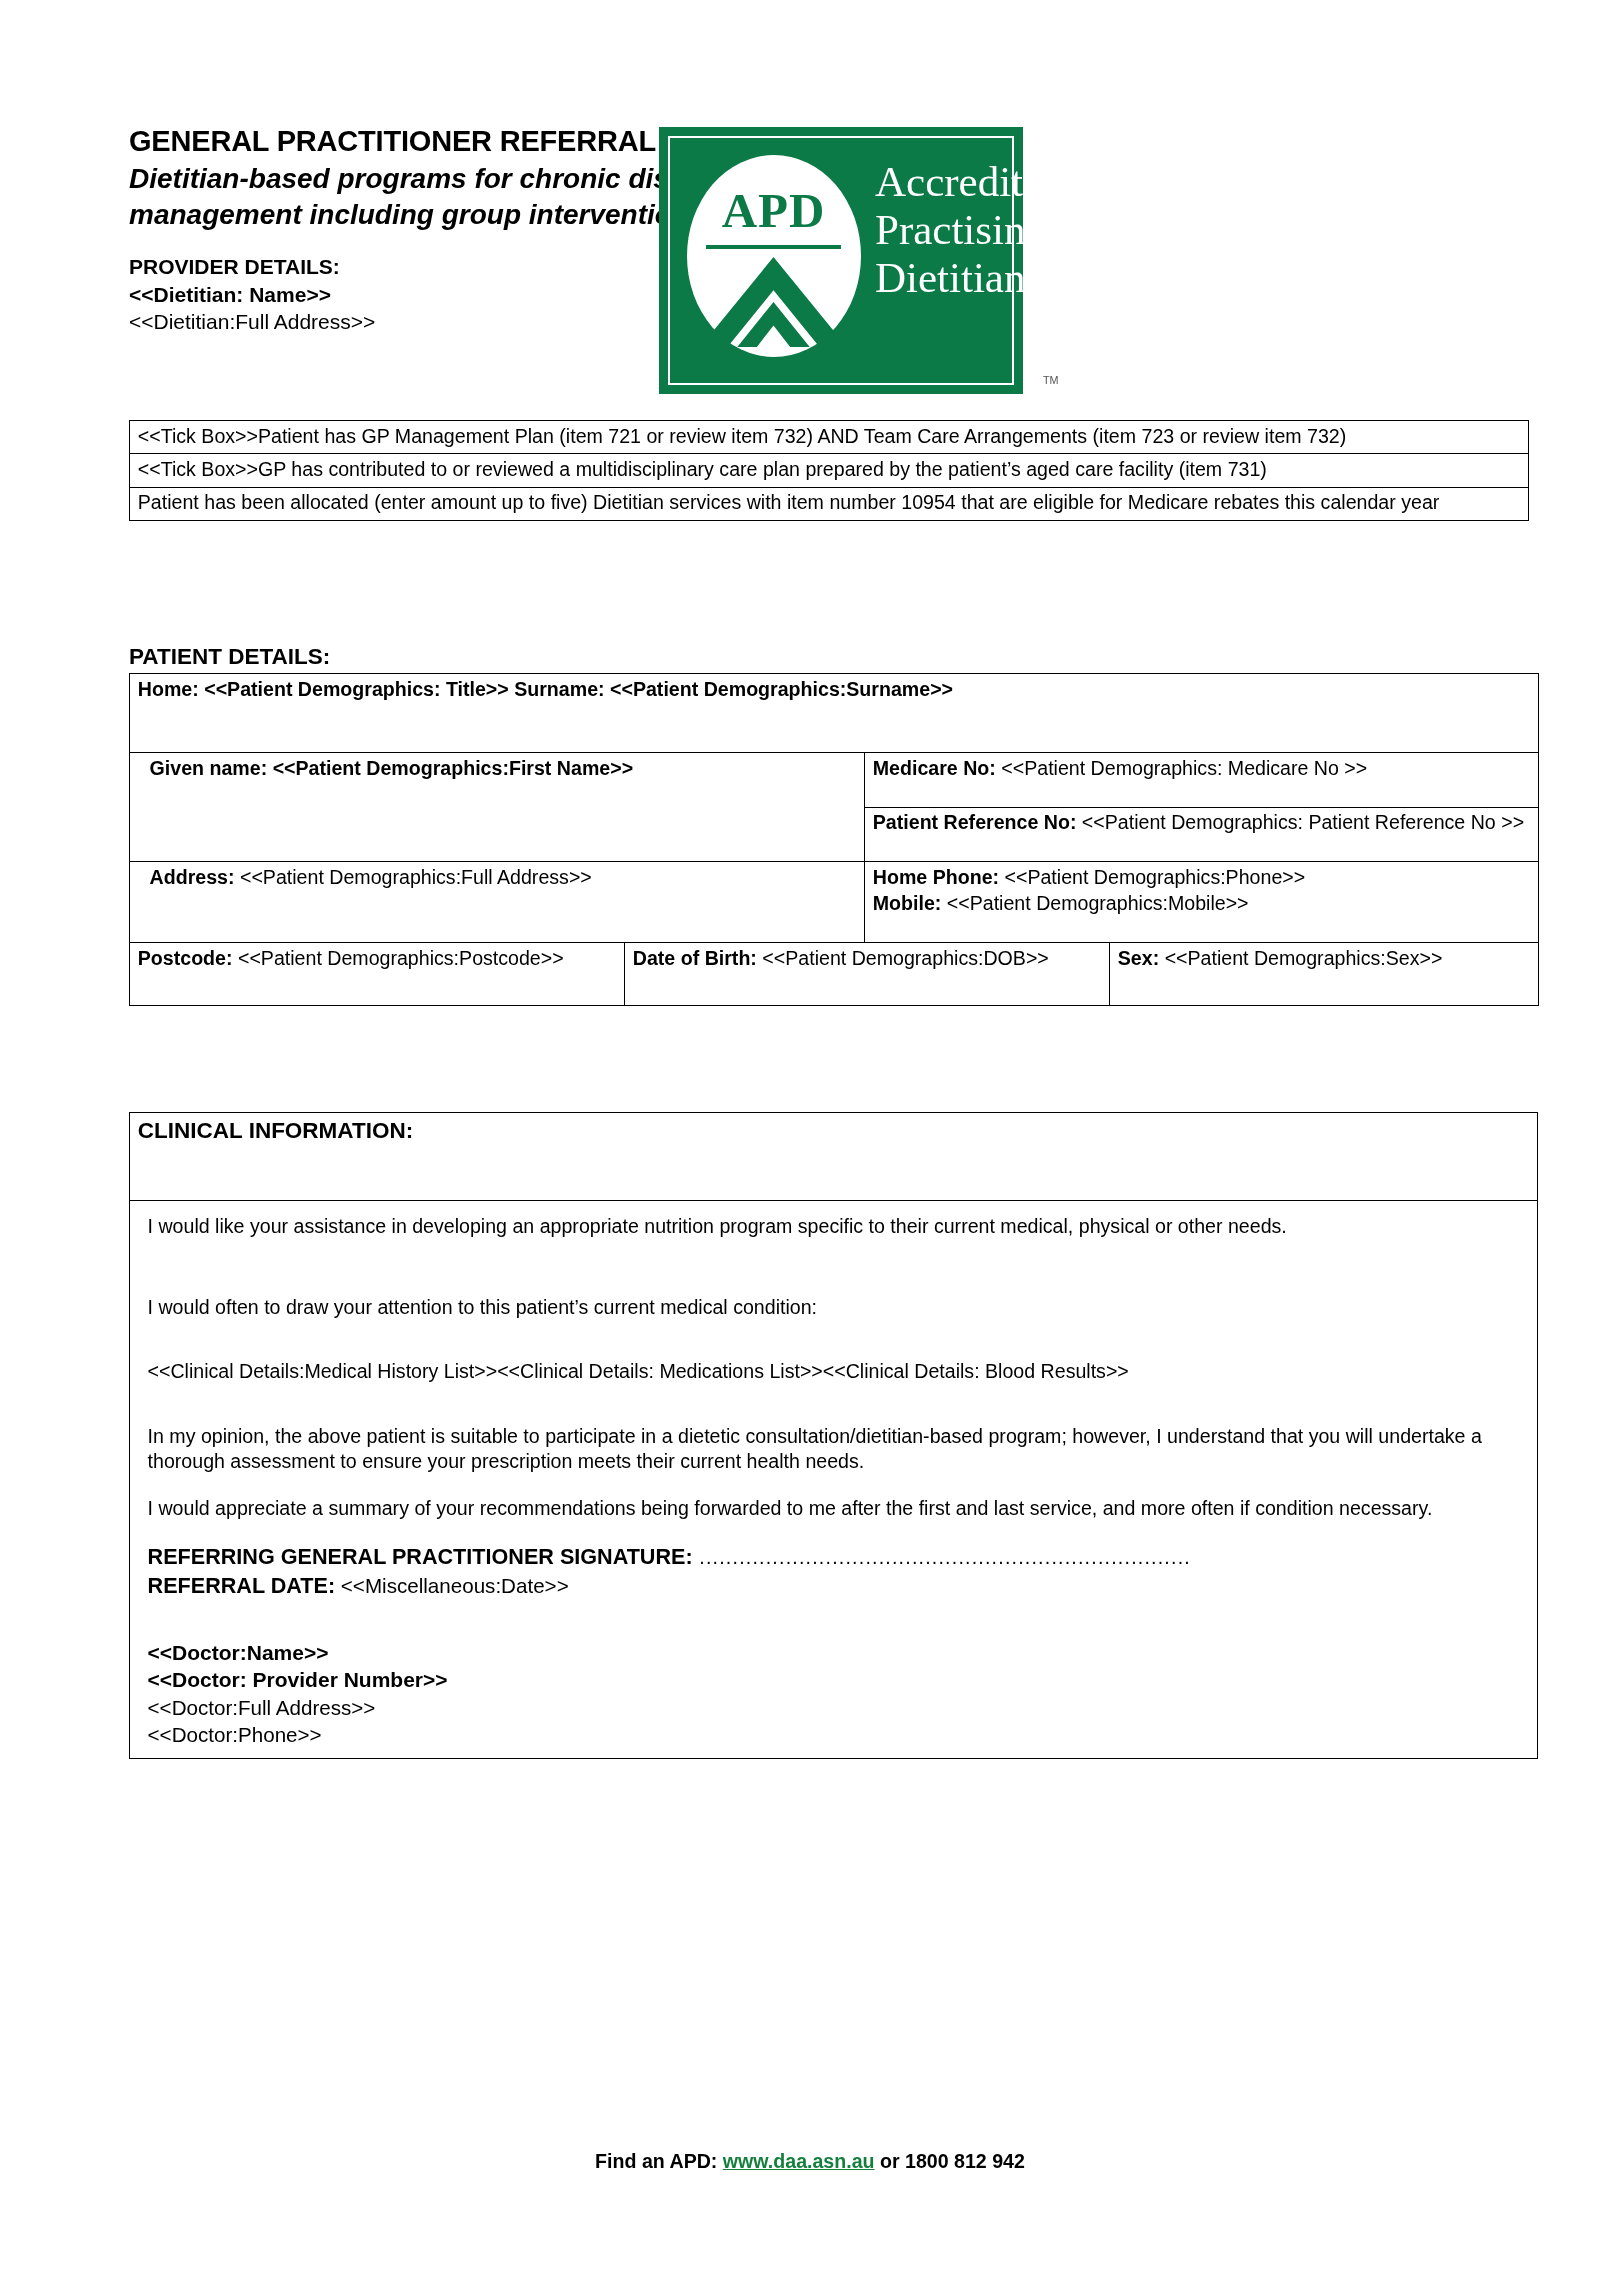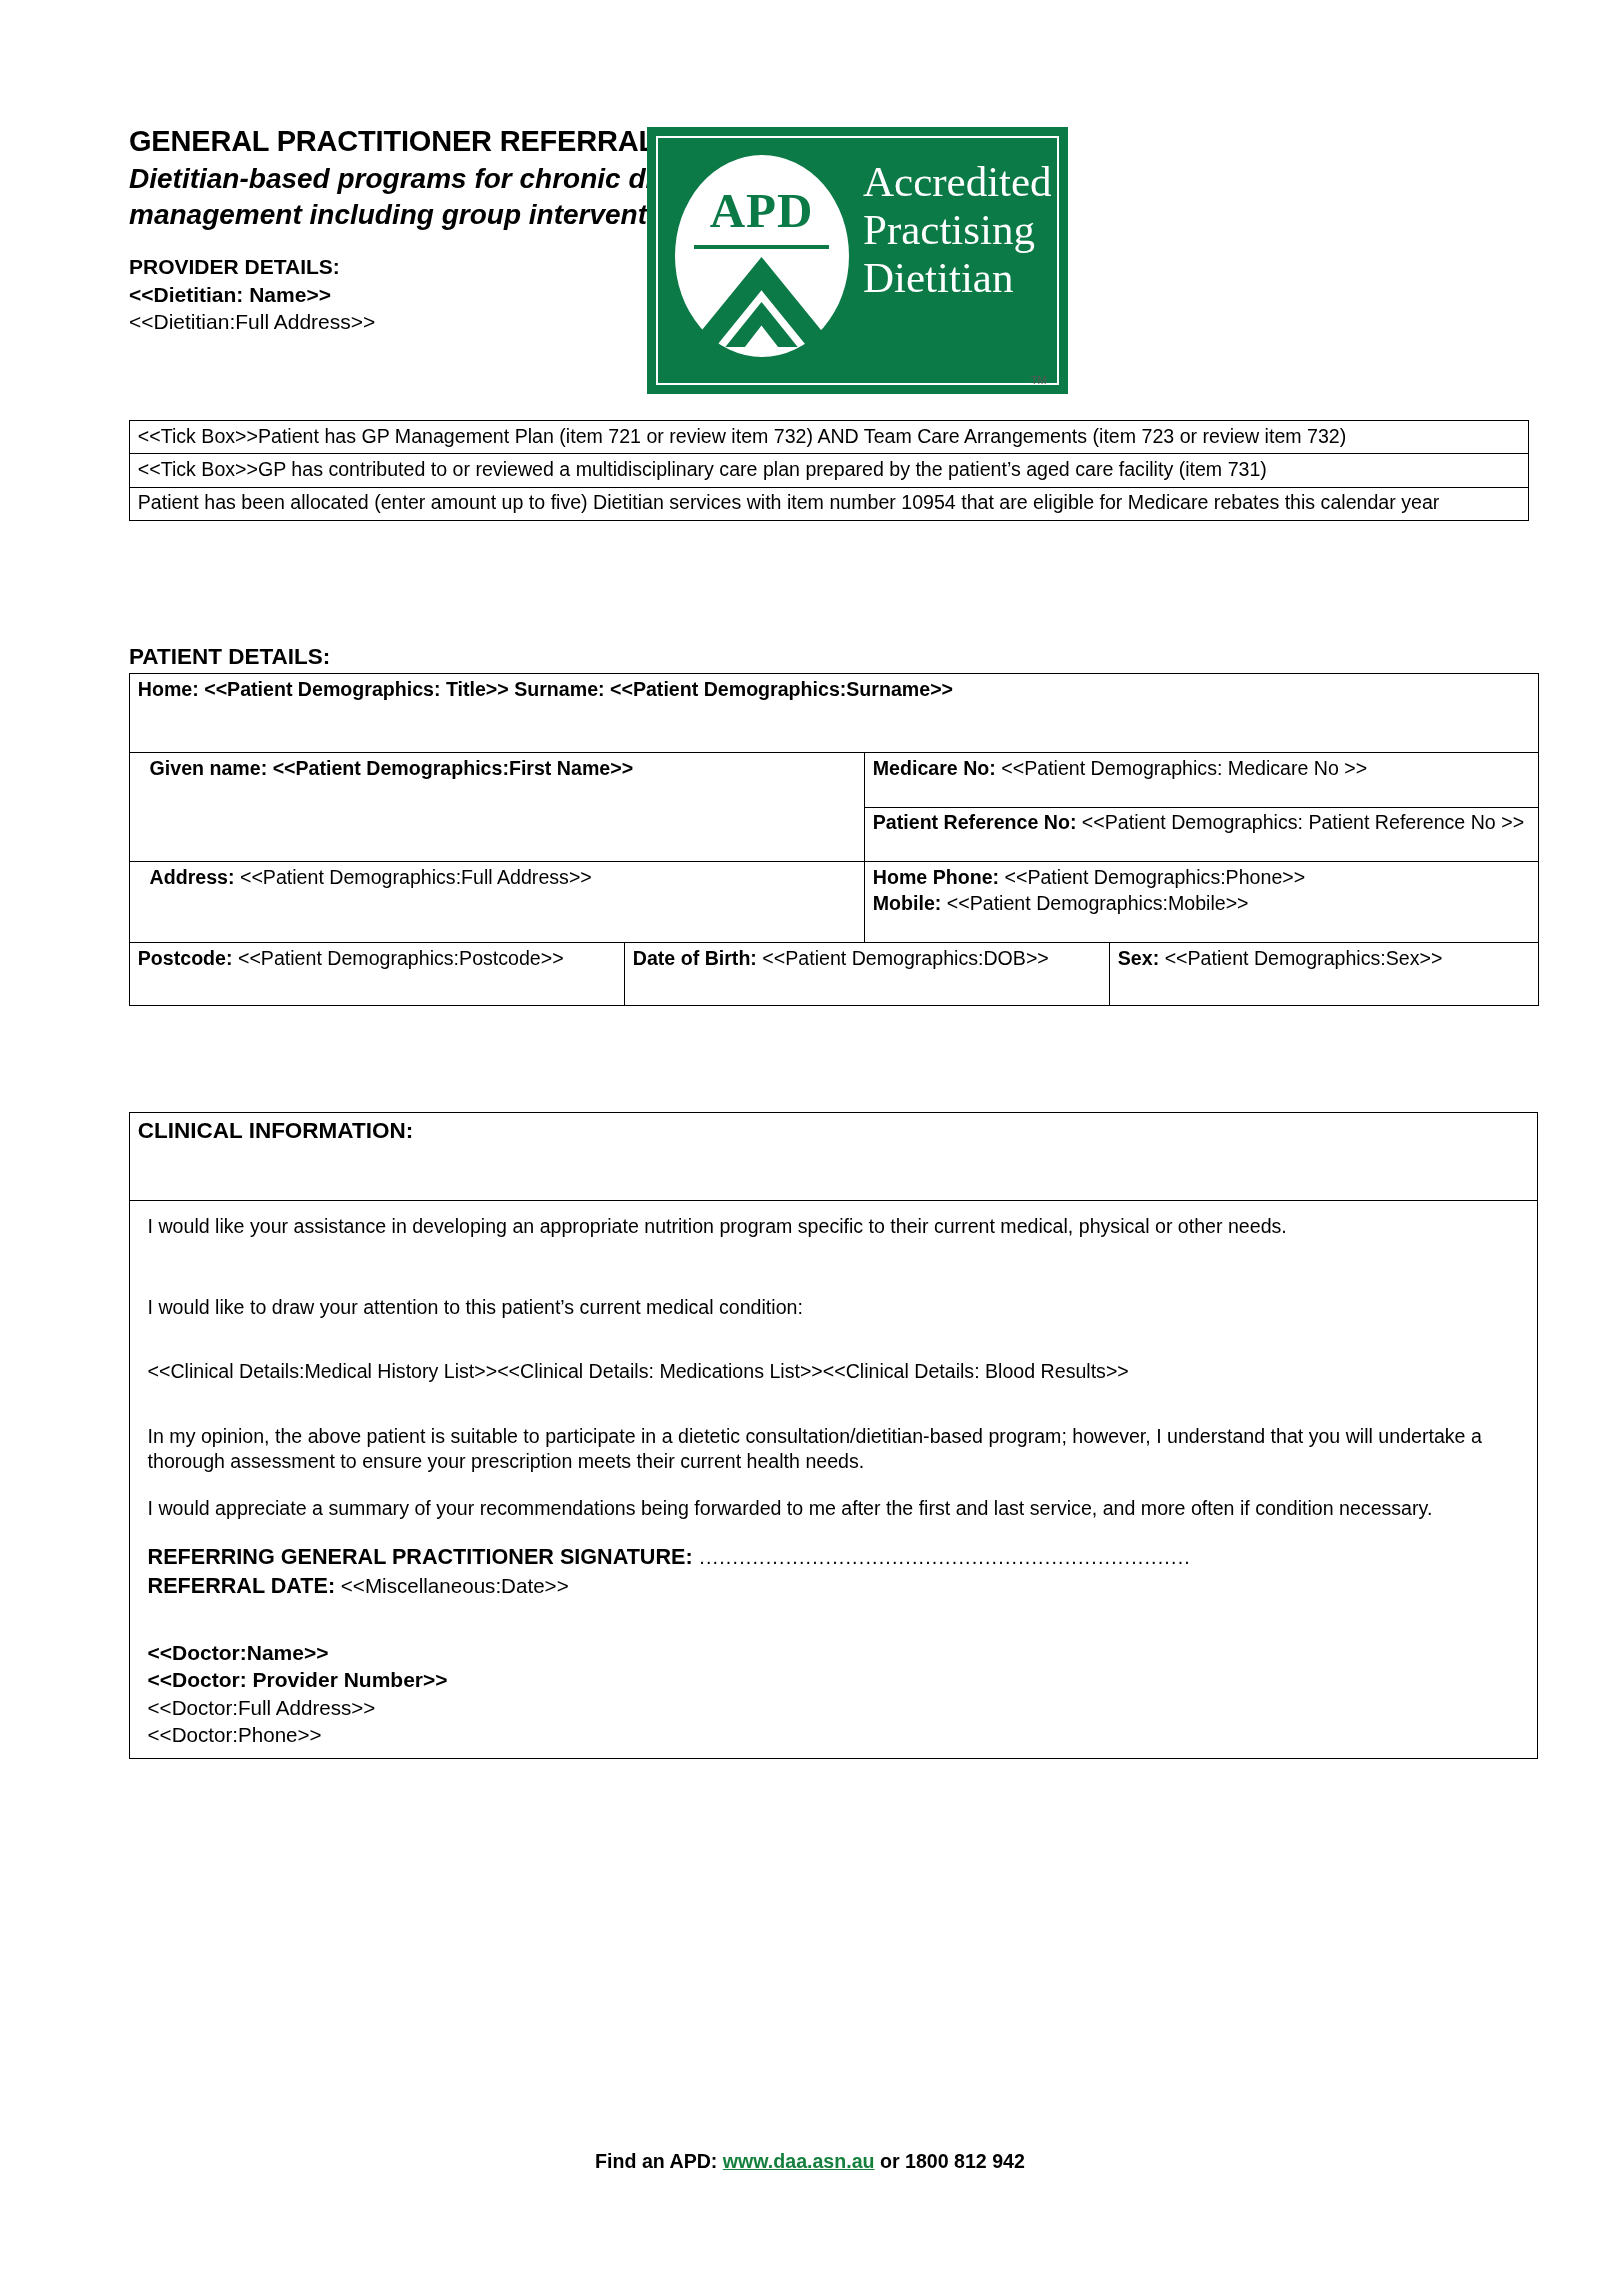--- a/index.html
+++ b/index.html
@@ -49,23 +49,23 @@
   .provider-block {
     margin-top: 19.6px;
     font-size: 21px;
     line-height: 1.33;
   }
   .provider-block .b { font-weight: bold; }
 
   
   .logo-wrap {
     position: absolute;
-    left: 518px;
+    left: 530px;
     top: 2px;
-    width: 421px;
+    width: 364px;
     height: 267px;
   }
   .logo-outer {
     position: absolute;
     inset: 0;
     background: #0b7a47;
     border: 2px solid #0b7a47;
     box-sizing: border-box;
   }
   .logo-inner-border {
@@ -354,21 +354,21 @@
         <td class="clin-head-cell">
           <div class="clin-head">CLINICAL INFORMATION:</div>
         </td>
       </tr>
       <tr>
         <td class="body-cell">
 
           <div class="para">I would like your assistance in developing an appropriate nutrition program specific to their current medical, physical or other needs.</div>
           <div class="gap-lg"></div>
 
-          <div class="para">I would like to draw your attention to this patient’s current medical condition:</div>
+          <div class="para">I would often to draw your attention to this patient’s current medical condition:</div>
           <div class="gap-md"></div>
 
           <div class="para">&lt;&lt;Clinical Details:Medical History List&gt;&gt;&lt;&lt;Clinical Details: Medications List&gt;&gt;&lt;&lt;Clinical Details: Blood Results&gt;&gt;</div>
           <div class="gap-md"></div>
 
           <div class="para">In my opinion, the above patient is suitable to participate in a dietetic consultation/dietitian-based program; however, I understand that you will undertake a thorough assessment to ensure your prescription meets their current health needs.</div>
           <div class="gap-sm"></div>
 
           <div class="para">I would appreciate a summary of your recommendations being forwarded to me after the first and last service, and more often if condition necessary.</div>
           <div class="gap-sm"></div>

